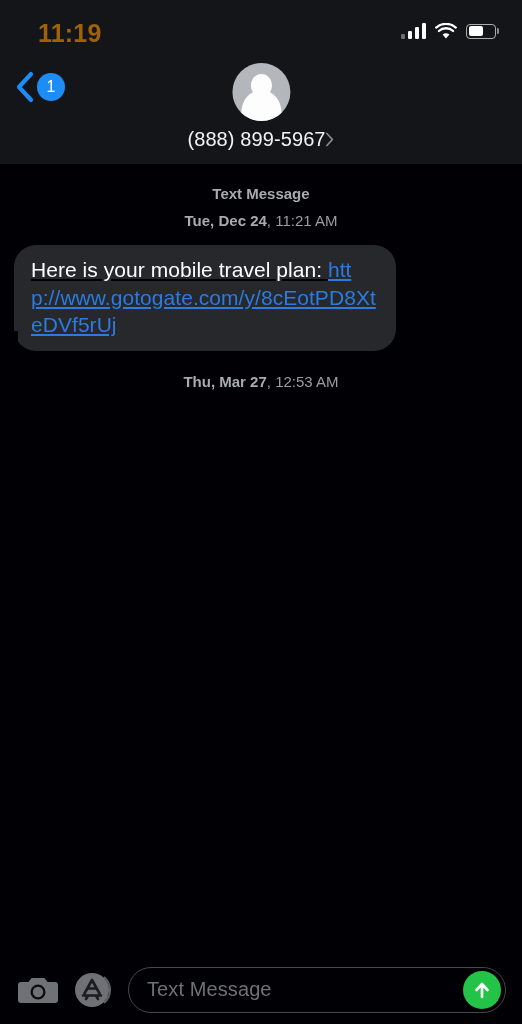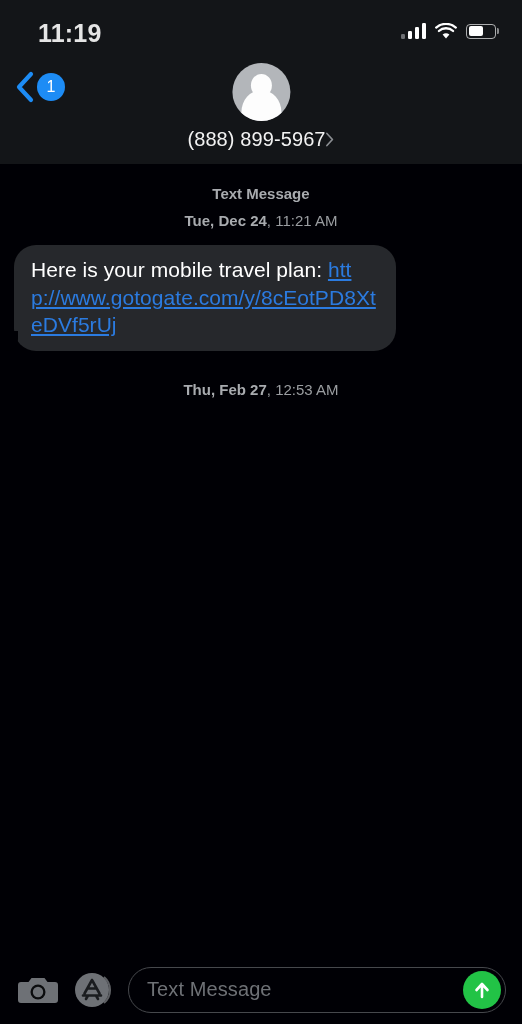--- a/index.html
+++ b/index.html
@@ -33,21 +33,21 @@
     flex: 0 0 auto;
     display: flex;
     align-items: center;
     justify-content: space-between;
     padding: 0 26px 0 38px;
   }
 
   .status-time {
     font-size: 25px;
     font-weight: bold;
-    color: #e5e5e5;
+    color: #a16207;
     letter-spacing: 0.2px;
     margin-top: 8px;
   }
 
   .status-right {
     display: flex;
     align-items: center;
     gap: 9px;
     margin-top: 4px;
   }
@@ -212,21 +212,22 @@
   }
   .timestamp .ts-light {
     font-weight: normal;
     color: #9a9da1;
   }
   .timestamp-line2 { margin-top: 6px; }
 
   .msg-row {
     display: flex;
     padding: 0 14px;
-    margin-bottom: 28px;
+    margin-bottom: 20px;
+    text-decoration: underline;
   }
 
   .bubble {
     position: relative;
     background: #26282c;
     border-radius: 22px;
     padding: 11px 16px 12px 17px;
     font-size: 21px;
     line-height: 1.33;
     color: #ffffff;
@@ -375,21 +376,21 @@
     <div class="msg-row">
       <div class="bubble">
         <span class="bubble-text">
           <span>Here is your mobile travel plan: </span><a class="msg-link" href="#">http://www.gotogate.com/y/8cEotPD8XteDVf5rUj</a>
         </span>
       </div>
     </div>
 
     <div class="timestamp">
       <div class="timestamp-line2">
-        <span class="ts-strong">Thu, Feb 27</span><span class="ts-light">, </span><span class="ts-light">12:53 AM</span>
+        <span class="ts-strong">Thu, Mar 27</span><span class="ts-light">, </span><span class="ts-light">12:53 AM</span>
       </div>
     </div>
 
 
   </div>
 
   <div class="input-bar">
 
     <svg class="camera-icon" viewBox="0 0 40 32">
       <path d="M3 8 h7.5 l3-4 h13 l3 4 H37 a3 3 0 0 1 3 3 v15 a3 3 0 0 1 -3 3 H3 a3 3 0 0 1 -3 -3 V11 a3 3 0 0 1 3 -3 z" fill="#6e7176"></path>

